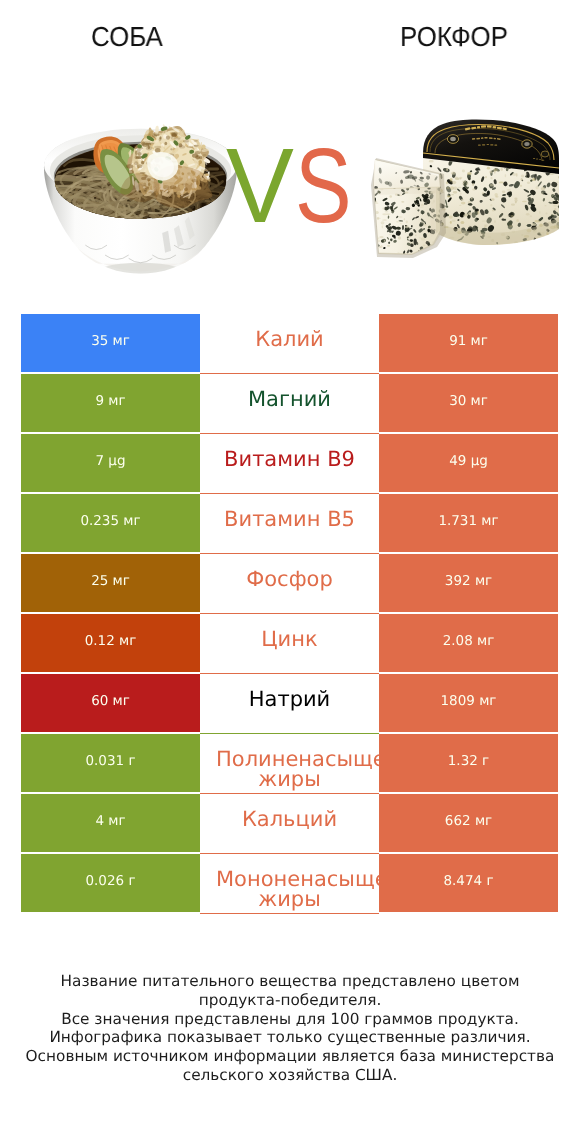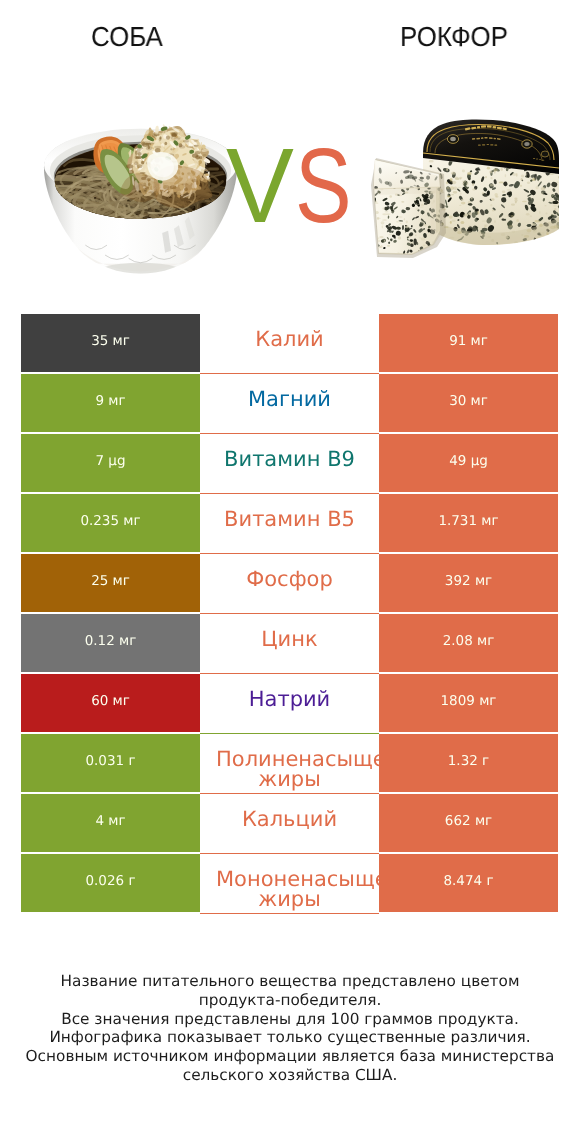--- a/index.html
+++ b/index.html
@@ -1341,52 +1341,52 @@
 <path d="M12,136 L45,137 L66,127 L73,113.6" fill="none" stroke="#cfc6a6" stroke-width="1" opacity="0.45"></path>
 <path d="M8,43.6 L71.7,58" fill="none" stroke="#fcfaf2" stroke-width="1.4" opacity="0.85"></path>
 <path d="M7,72 L73,70" fill="none" stroke="#ddd4b8" stroke-width="1" opacity="0.7"></path>
 <path d="M7,72 L73,70 L73,76 L7,78 Z" fill="#d8cfb2" opacity="0.2"></path>
 <path d="M8,43.6 L7,72" fill="none" stroke="#f7f3e6" stroke-width="1" opacity="0.55"></path>
 </g>
   </svg>
 
   <div class="table" id="table">
       <div class="row">
-        <div class="cell cl" style="background:#404040"><span class="v">35 мг</span></div>
+        <div class="cell cl" style="background:#3b82f6"><span class="v">35 мг</span></div>
         <div class="cell cm" style="border-bottom:1px solid #e06c49"><span class="v" style="color:#e06c49">Калий</span></div>
         <div class="cell cr" style="background:#e06c49"><span class="v">91 мг</span></div>
       </div>
       <div class="row">
         <div class="cell cl" style="background:#80a430"><span class="v">9 мг</span></div>
-        <div class="cell cm" style="border-bottom:1px solid #e06c49"><span class="v" style="color:#0369a1">Магний</span></div>
+        <div class="cell cm" style="border-bottom:1px solid #e06c49"><span class="v" style="color:#14532d">Магний</span></div>
         <div class="cell cr" style="background:#e06c49"><span class="v">30 мг</span></div>
       </div>
       <div class="row">
         <div class="cell cl" style="background:#80a430"><span class="v">7 µg</span></div>
-        <div class="cell cm" style="border-bottom:1px solid #e06c49"><span class="v" style="color:#0f766e">Витамин B9</span></div>
+        <div class="cell cm" style="border-bottom:1px solid #e06c49"><span class="v" style="color:#b91c1c">Витамин B9</span></div>
         <div class="cell cr" style="background:#e06c49"><span class="v">49 µg</span></div>
       </div>
       <div class="row">
         <div class="cell cl" style="background:#80a430"><span class="v">0.235 мг</span></div>
         <div class="cell cm" style="border-bottom:1px solid #e06c49"><span class="v" style="color:#e06c49">Витамин B5</span></div>
         <div class="cell cr" style="background:#e06c49"><span class="v">1.731 мг</span></div>
       </div>
       <div class="row">
         <div class="cell cl" style="background:#a16207"><span class="v">25 мг</span></div>
         <div class="cell cm" style="border-bottom:1px solid #e06c49"><span class="v" style="color:#e06c49">Фосфор</span></div>
         <div class="cell cr" style="background:#e06c49"><span class="v">392 мг</span></div>
       </div>
       <div class="row">
-        <div class="cell cl" style="background:#737373"><span class="v">0.12 мг</span></div>
+        <div class="cell cl" style="background:#c2410c"><span class="v">0.12 мг</span></div>
         <div class="cell cm" style="border-bottom:1px solid #e06c49"><span class="v" style="color:#e06c49">Цинк</span></div>
         <div class="cell cr" style="background:#e06c49"><span class="v">2.08 мг</span></div>
       </div>
       <div class="row">
         <div class="cell cl" style="background:#b91c1c"><span class="v">60 мг</span></div>
-        <div class="cell cm" style="border-bottom:1px solid #80a430"><span class="v" style="color:#4c1d95">Натрий</span></div>
+        <div class="cell cm" style="border-bottom:1px solid #80a430"><span class="v" style="color:#000000">Натрий</span></div>
         <div class="cell cr" style="background:#e06c49"><span class="v">1809 мг</span></div>
       </div>
       <div class="row">
         <div class="cell cl" style="background:#80a430"><span class="v">0.031 г</span></div>
         <div class="cell cm" style="border-bottom:1px solid #e06c49"><span class="v" style="color:#e06c49">Полиненасыщенные жиры</span></div>
         <div class="cell cr" style="background:#e06c49"><span class="v">1.32 г</span></div>
       </div>
       <div class="row">
         <div class="cell cl" style="background:#80a430"><span class="v">4 мг</span></div>
         <div class="cell cm" style="border-bottom:1px solid #e06c49"><span class="v" style="color:#e06c49">Кальций</span></div>

